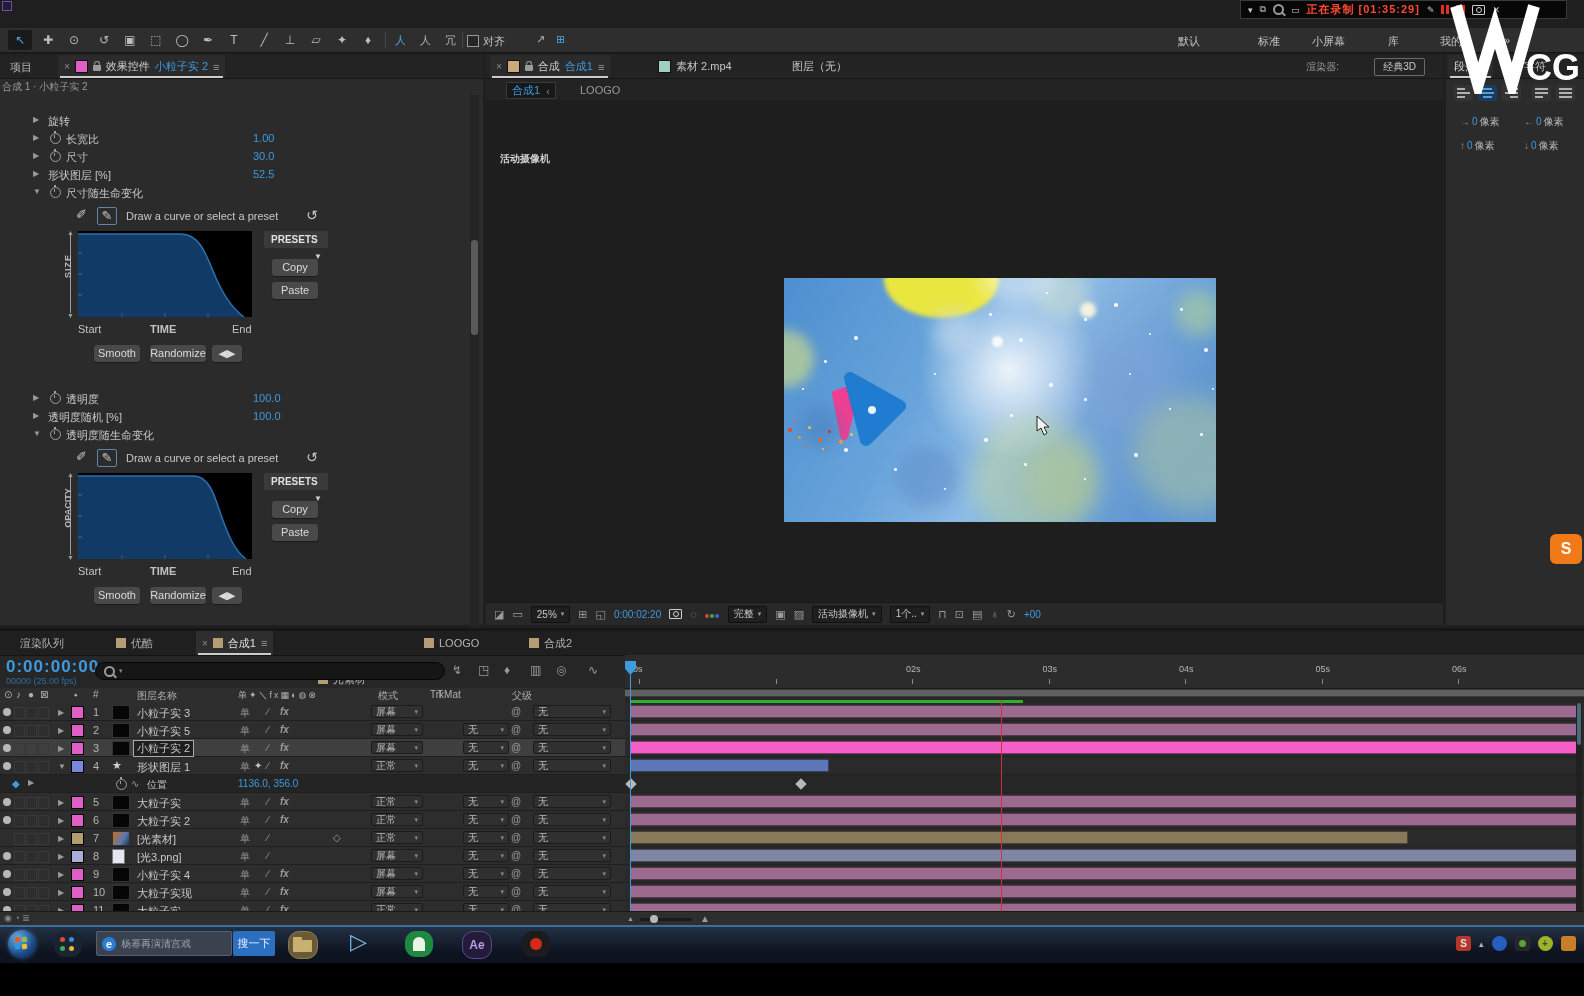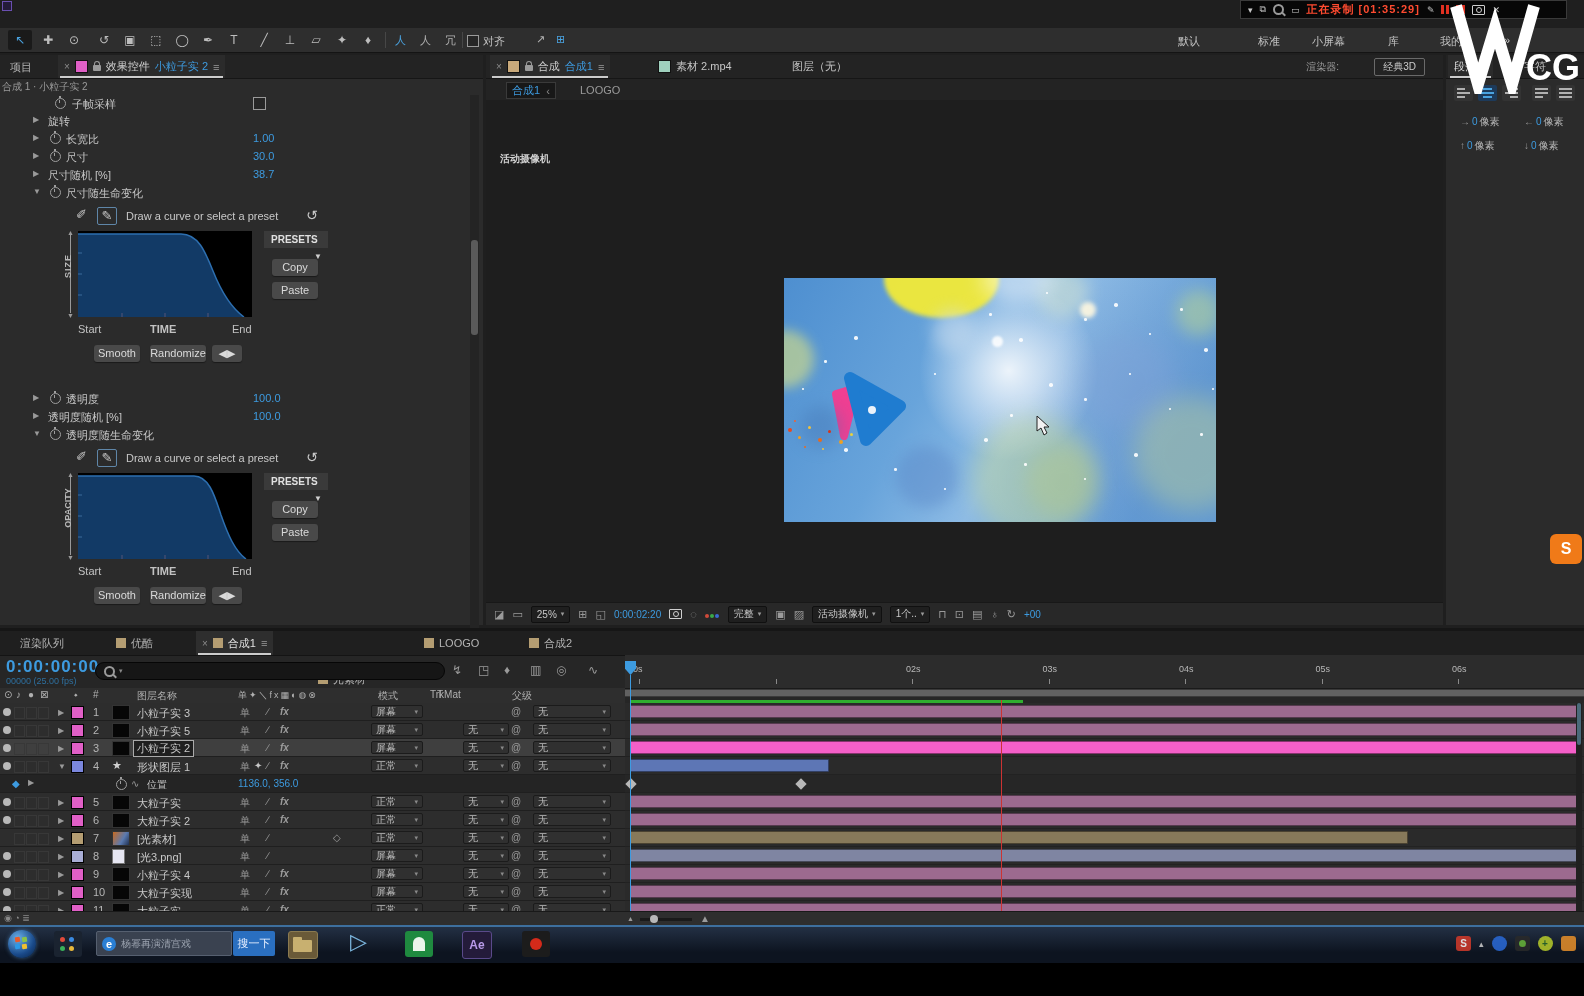--- a/index.html
+++ b/index.html
@@ -147,21 +147,21 @@
   #tl-vscroll{left:1576px;top:72px;width:6px;height:208px;background:#202020;}
   #tl-vthumb{left:1577px;top:72px;width:4px;height:42px;background:#4a6a7a;border-radius:2px;}
   
   #taskbar{left:0;top:925px;width:1584px;height:38px;background:linear-gradient(#233044,#0d1420 70%);border-top:2px solid #3d6f9e;box-sizing:border-box;}
   #startorb{left:8px;top:3px;width:28px;height:28px;border-radius:50%;background:radial-gradient(circle at 35% 30%,#6ab0e8,#1a4a8a 60%,#081f3d);box-shadow:0 0 4px rgba(80,140,200,.6);}
   .flag{position:absolute;width:5px;height:5px;border-radius:1px;}
   #ie-box{left:96px;top:4px;width:136px;height:25px;background:#3a4250;border:1px solid #566070;border-radius:2px;display:flex;align-items:center;gap:5px;padding:0 5px;box-sizing:border-box;}
   #ie-e{width:14px;height:14px;border-radius:50%;background:#2a7fd4;color:#fff;font-size:11px;font-weight:bold;text-align:center;line-height:14px;}
   #ie-text{color:#9aa2ae;font-size:10px;}
   #ie-btn{left:233px;top:4px;width:42px;height:25px;background:#2a6fc0;color:#e8f0ff;font-size:11px;text-align:center;line-height:25px;border-radius:2px;}
-  .tbicon{position:absolute;top:4px;width:28px;height:26px;border-radius:3px;}
+  .tbicon{position:absolute;top:4px;width:28px;height:26px;border-radius:11px;}
   #tray{left:1456px;top:9px;display:flex;gap:8px;align-items:center;opacity:.85;}
   .tray-i{width:15px;height:15px;border-radius:3px;font-size:10px;font-weight:bold;color:#fff;text-align:center;line-height:15px;}
   #blackstrip{left:0;top:963px;width:1584px;height:33px;background:#000;}
   #float-s{left:1550px;top:534px;width:32px;height:30px;background:#f07a18;border-radius:6px;color:#fff;font-weight:bold;font-size:16px;text-align:center;line-height:30px;z-index:65;}
 </style>
 </head>
 <body>
 
 <div id="app">
 
@@ -213,45 +213,40 @@
         <span class="tabx">×</span>
         <span class="swatch" style="background:#e05fc6"></span>
         <span class="lock"></span>
         <span style="color:#cfcfcf">效果控件</span>
         <span class="bluetxt">小粒子实 2</span>
         <span class="tmenu">≡</span>
       </div>
     </div>
     <div class="abs" id="fx-crumb">合成 1 · 小粒子实 2</div>
 
-    <div class="prow" style="top:40px">
-      <span class="sw" style="left:55px"></span>
-      <span class="pname" style="left:72px">子帧采样</span>
-      <span class="cbx"></span>
-    </div>
     <div class="prow" style="top:57px">
       <span class="tw">▶</span>
       <span class="pname" style="left:48px">旋转</span>
     </div>
     <div class="prow" style="top:75px">
       <span class="tw">▶</span>
       <span class="sw" style="left:50px"></span>
       <span class="pname" style="left:66px">长宽比</span>
       <span class="pval">1.00</span>
     </div>
     <div class="prow" style="top:93px">
       <span class="tw">▶</span>
       <span class="sw" style="left:50px"></span>
       <span class="pname" style="left:66px">尺寸</span>
       <span class="pval">30.0</span>
     </div>
     <div class="prow" style="top:111px">
       <span class="tw">▶</span>
-      <span class="pname" style="left:48px">尺寸随机 [%]</span>
-      <span class="pval">38.7</span>
+      <span class="pname" style="left:48px">形状图层 [%]</span>
+      <span class="pval">52.5</span>
     </div>
     <div class="prow" style="top:129px">
       <span class="tw">▼</span>
       <span class="sw" style="left:50px"></span>
       <span class="pname" style="left:66px">尺寸随生命变化</span>
     </div>
 
     <div class="curve-block" style="top:150px">
       <span class="cb-ico" style="left:76px">✐</span>
       <span class="cb-ico cb-pen" style="left:97px">✎</span>

